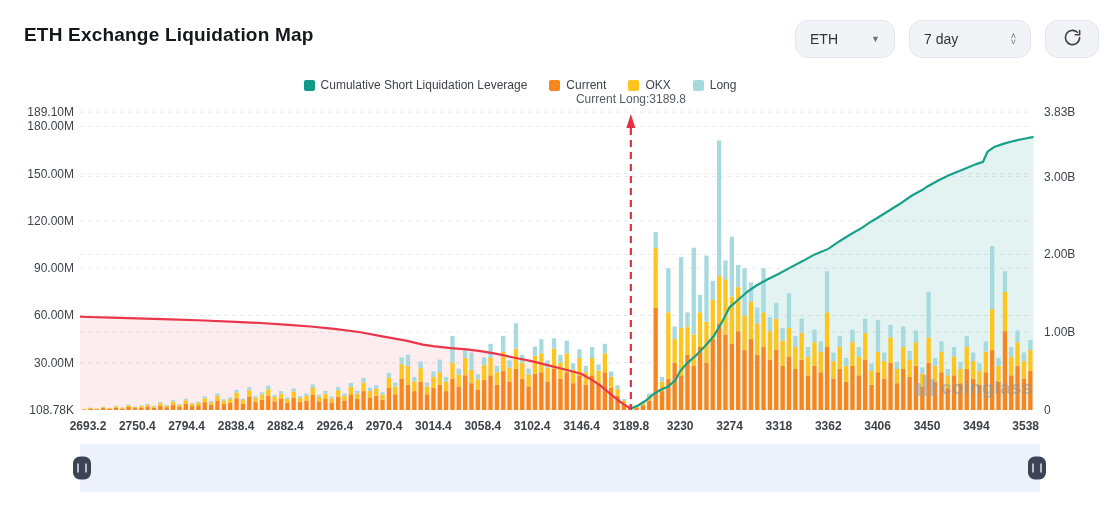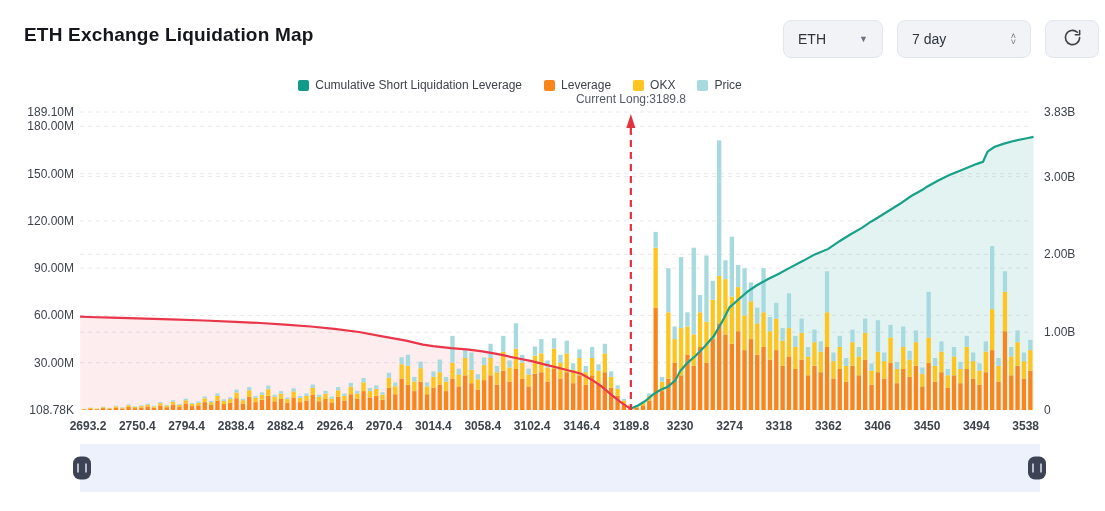--- a/index.html
+++ b/index.html
@@ -1,22 +1,22 @@
 <!DOCTYPE html>
 <html><head>
 <meta charset="utf-8">
 <style>
   html,body{margin:0;padding:0;background:#fff;}
   body{font-family:"Liberation Sans",sans-serif;}
   .app{position:relative;width:1105px;height:511px;background:#fff;overflow:hidden;}
   .title{position:absolute;left:24px;top:24px;font-size:19px;font-weight:700;color:#15171c;letter-spacing:.2px;}
   .controls{position:absolute;top:20px;right:6px;display:flex;gap:14px;align-items:center;}
-  .ctrl{box-sizing:border-box;height:38px;background:#f1f3f7;border:1px solid #e2e6ed;border-radius:8px;display:flex;align-items:center;font-size:14px;color:#2f343c;cursor:pointer;}
+  .ctrl{box-sizing:border-box;height:38px;background:#f1f3f7;border:1px solid #e2e6ed;border-radius:13px;display:flex;align-items:center;font-size:14px;color:#2f343c;cursor:pointer;}
   .ctrl.symbol{width:100px;padding:0 14px;justify-content:space-between;}
-  .ctrl.range{width:134px;padding:0 14px;justify-content:space-between;}
+  .ctrl.range{width:122px;padding:0 14px;justify-content:space-between;}
   .ctrl.refresh{width:54px;justify-content:center;}
   .caret{font-size:9px;color:#6b7280;}
   .stepper{display:flex;flex-direction:column;line-height:6px;font-size:9px;color:#6b7280;}
   .legend{position:absolute;top:78px;left:0;width:1040px;display:flex;justify-content:center;gap:22px;}
   .legend-item{display:flex;align-items:center;gap:6px;font-size:12px;color:#3f434c;cursor:pointer;white-space:nowrap;text-align:center;}
   .swatch{width:11px;height:11px;border-radius:2px;display:inline-block;}
   .price-label{position:absolute;top:92px;left:631px;transform:translateX(-50%);font-size:12px;color:#555a63;white-space:nowrap;}
   #chart{position:absolute;left:0;top:0;}
   .watermark{position:absolute;left:916px;top:375px;display:flex;align-items:center;gap:5px;opacity:.55;pointer-events:none;}
   .wm-text{font-size:19px;font-weight:700;color:#8b939c;letter-spacing:.5px;}
@@ -55,29 +55,29 @@
     </div>
   </div>
 
   <div class="legend" id="legend">
       <span class="legend-item">
         <span class="swatch" style="background: rgb(18, 154, 137);"></span>
         <span>Cumulative Short Liquidation Leverage</span>
       </span>
       <span class="legend-item">
         <span class="swatch" style="background: rgb(248, 134, 27);"></span>
-        <span>Leverage</span>
+        <span>Current</span>
       </span>
       <span class="legend-item">
         <span class="swatch" style="background: rgb(253, 197, 29);"></span>
         <span>OKX</span>
       </span>
       <span class="legend-item">
         <span class="swatch" style="background: rgb(166, 218, 222);"></span>
-        <span>Price</span>
+        <span>Long</span>
       </span>
     </div>
 
   <div class="price-label">Current Long:3189.8</div>
 
   <svg id="chart" width="1105" height="442">
       <g stroke="#e9eaef" stroke-dasharray="4 4">
         <line x1="80" x2="1032" y1="112" y2="112"></line>
         <line x1="80" x2="1032" y1="126.34056054997353" y2="126.34056054997353"></line>
         <line x1="80" x2="1032" y1="173.61713379164462" y2="173.61713379164462"></line>
@@ -579,20 +579,32 @@
         <text x="729.6" y="430" text-anchor="middle">3274</text>
         <text x="778.9" y="430" text-anchor="middle">3318</text>
         <text x="828.3" y="430" text-anchor="middle">3362</text>
         <text x="877.6" y="430" text-anchor="middle">3406</text>
         <text x="927.0" y="430" text-anchor="middle">3450</text>
         <text x="976.3" y="430" text-anchor="middle">3494</text>
         <text x="1025.7" y="430" text-anchor="middle">3538</text>
       </g>
     </svg>
 
+  <div class="watermark">
+    <span>
+      <svg width="20" height="21" viewBox="0 0 20 21">
+          <g fill="#99a1a9">
+            <rect x="0" y="8" width="5" height="13" rx="1"></rect>
+            <rect x="7" y="0" width="5" height="21" rx="1"></rect>
+            <rect x="14" y="4" width="5" height="17" rx="1"></rect>
+          </g>
+        </svg>
+    </span>
+    <span class="wm-text">coinglass</span>
+  </div>
 
   <div class="slider">
     <div class="handle left">
         <span class="pause"></span>
       </div>
     <div class="handle right">
         <span class="pause"></span>
       </div>
   </div>
 

